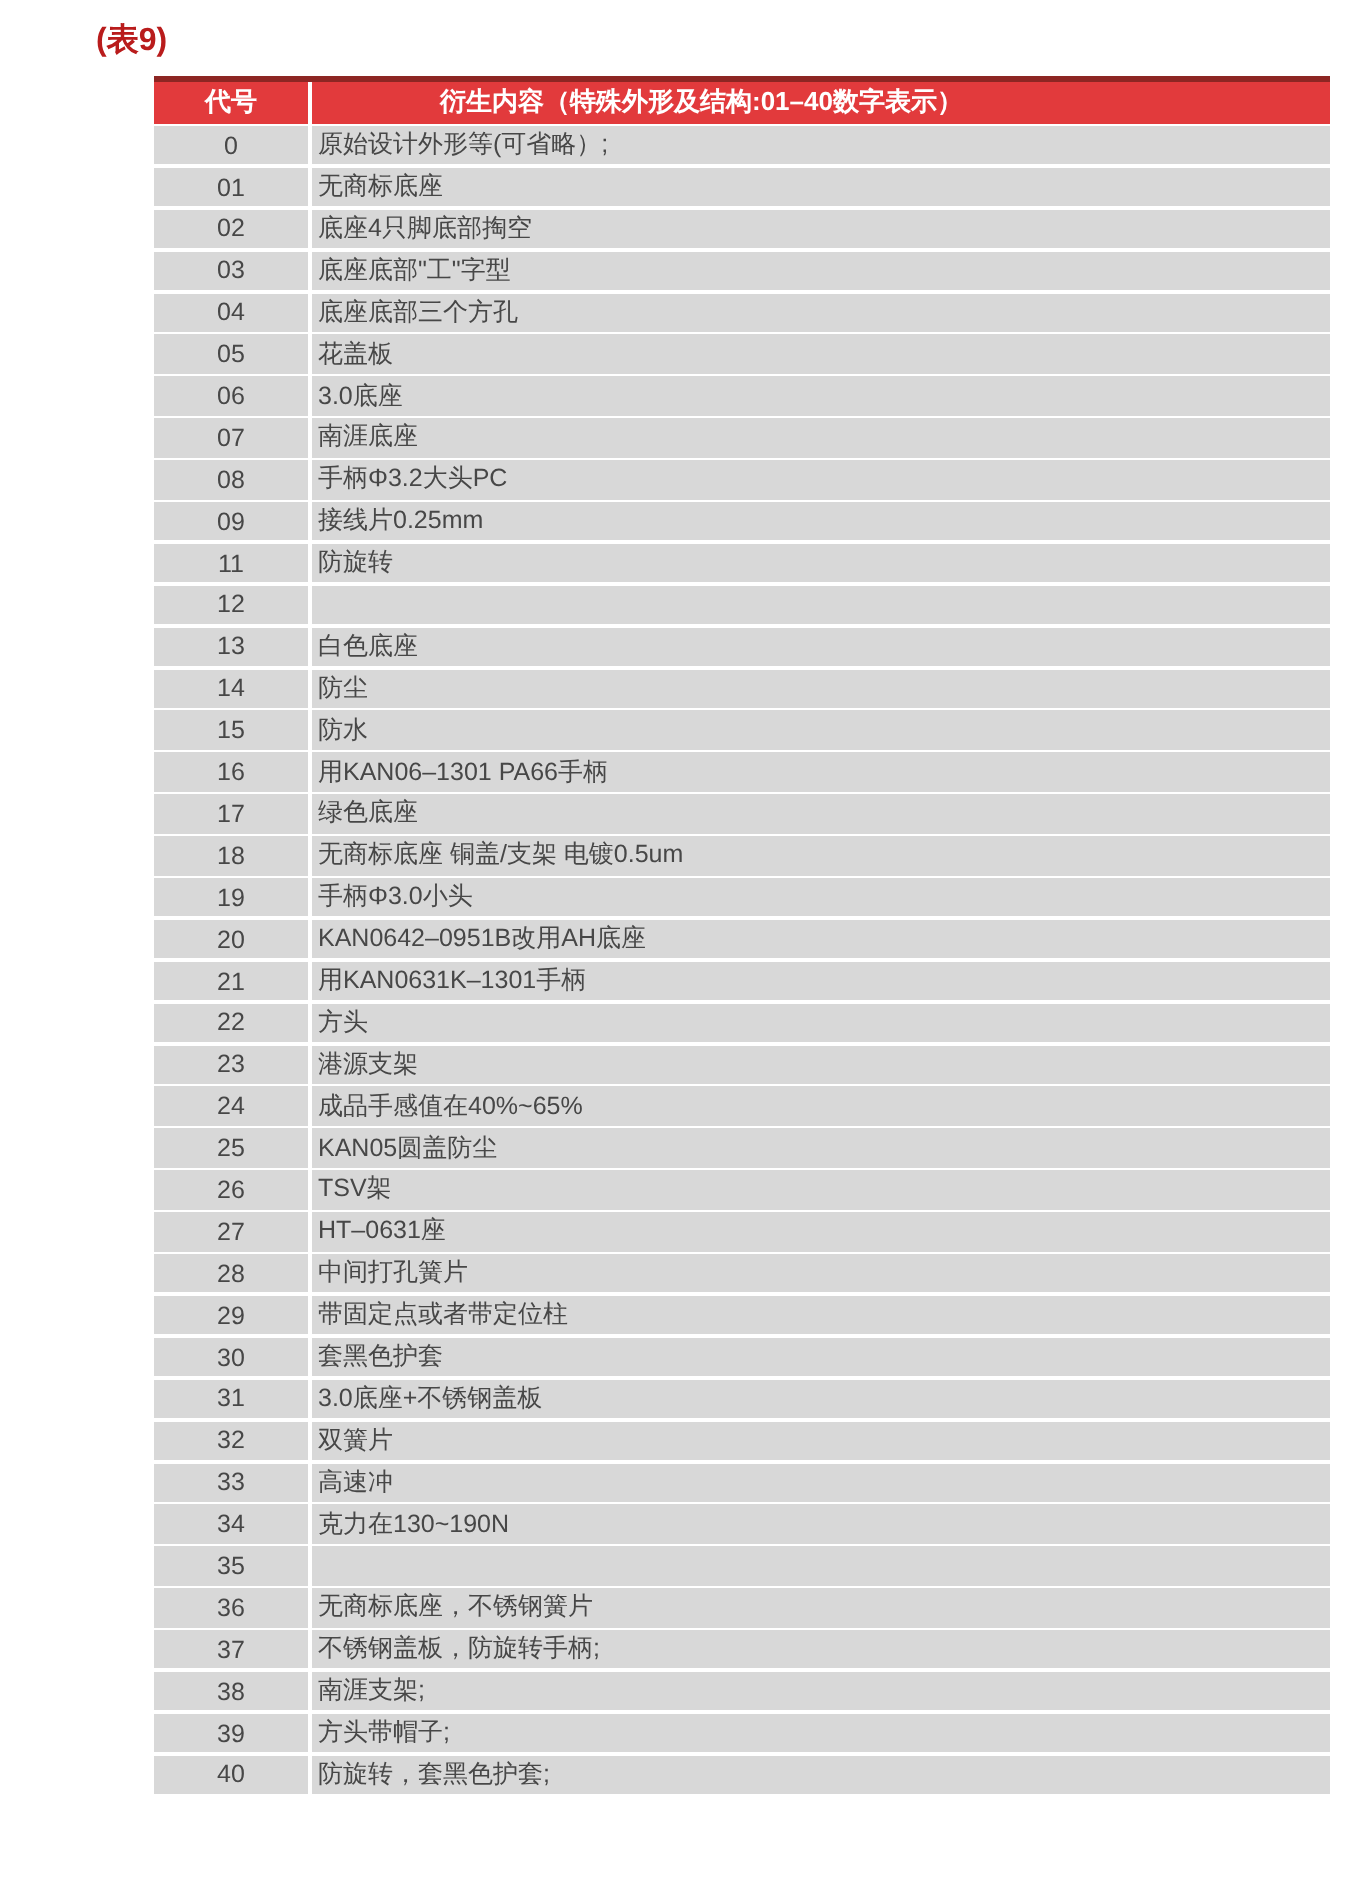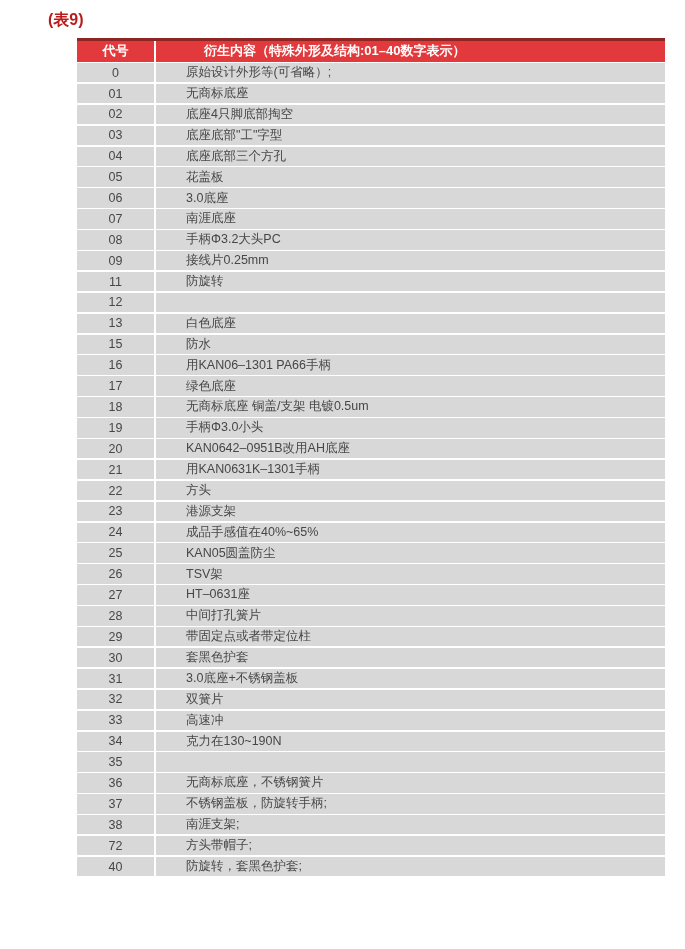--- a/index.html
+++ b/index.html
@@ -24,32 +24,32 @@
   .top-border{height:2.5px;background:var(--red-dark);}
   .header-row{
     display:flex;height:21px;background:var(--red);
     color:#ffffff;font-weight:bold;font-size:13px;
   }
   .hdr-code{
     width:77px;border-right:2px solid #ffffff;
     display:flex;align-items:center;justify-content:center;
   }
   .hdr-content{
-    flex:1;display:flex;align-items:center;padding-left:48px;
+    flex:1;display:flex;align-items:center;padding-left:64px;
   }
   .t-row{
     display:flex;height:19.4px;margin-top:1.5px;
     background:var(--row-gray);color:var(--text-gray);font-size:12.5px;
   }
   .cell-code{
     width:77px;border-right:2px solid #ffffff;
     display:flex;align-items:center;justify-content:center;
   }
   .cell-content{
-    flex:1;display:flex;align-items:center;padding-left:30px;
+    flex:1;display:flex;align-items:center;padding-left:3px;
     white-space:nowrap;overflow:hidden;
   }
 </style>
 </head>
 <body>
 
 <div class="page-title">(表9)</div>
 
 <div class="spec-table">
   <div class="top-border"></div>
@@ -116,20 +116,24 @@
 
   <div class="t-row">
     <div class="cell-code">12</div>
   </div>
 
   <div class="t-row">
     <div class="cell-code">13</div>
     <div class="cell-content">白色底座</div>
   </div>
 
+  <div class="t-row">
+    <div class="cell-code">14</div>
+    <div class="cell-content">防尘</div>
+  </div>
 
   <div class="t-row">
     <div class="cell-code">15</div>
     <div class="cell-content">防水</div>
   </div>
 
   <div class="t-row">
     <div class="cell-code">16</div>
     <div class="cell-content">用KAN06–1301 PA66手柄</div>
   </div>
@@ -237,21 +241,21 @@
     <div class="cell-code">37</div>
     <div class="cell-content">不锈钢盖板，防旋转手柄;</div>
   </div>
 
   <div class="t-row">
     <div class="cell-code">38</div>
     <div class="cell-content">南涯支架;</div>
   </div>
 
   <div class="t-row">
-    <div class="cell-code">72</div>
+    <div class="cell-code">39</div>
     <div class="cell-content">方头带帽子;</div>
   </div>
 
   <div class="t-row">
     <div class="cell-code">40</div>
     <div class="cell-content">防旋转，套黑色护套;</div>
   </div>
 </div>
 </div>
 

